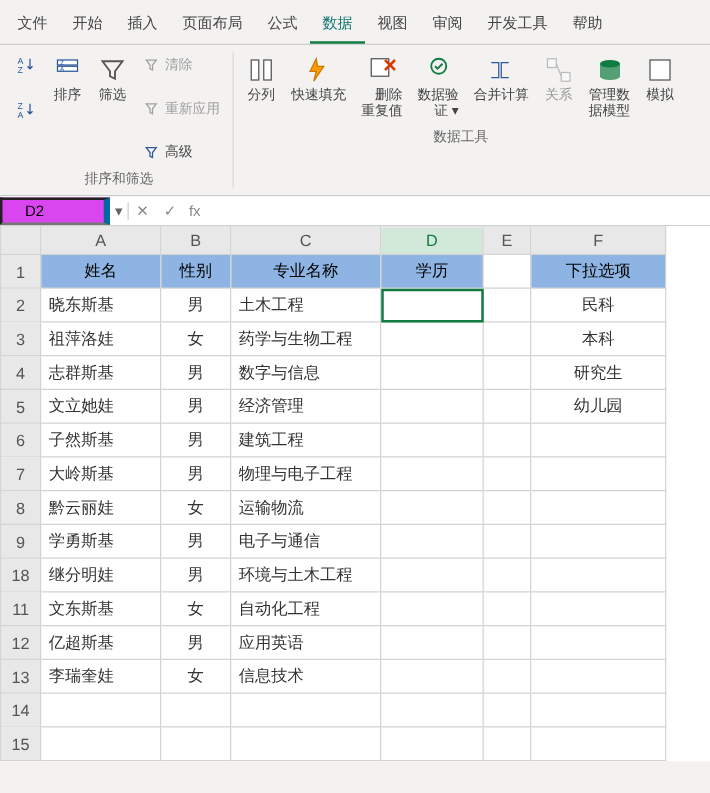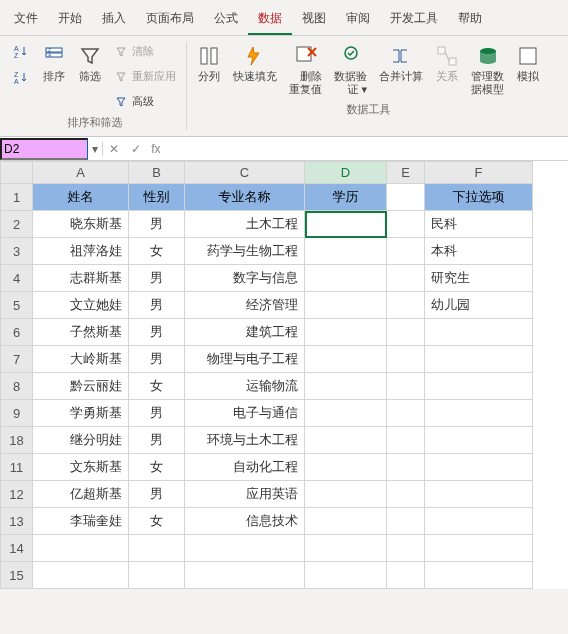--- a/index.html
+++ b/index.html
@@ -1,50 +1,50 @@
 <!DOCTYPE html>
 <html><head>
 <meta charset="utf-8">
 <style>
 *{margin:0;padding:0;box-sizing:border-box;font-family:"Microsoft YaHei",SimSun,sans-serif}
 body{background:#f3f2f1;font-size:12px;color:#333;overflow:hidden;width:568px;height:634px}
 .menubar{display:flex;background:#f3f2f1;padding:4px 0 0 4px;font-size:12px;border-bottom:1px solid #d0d0d0}
 .menubar .tab{padding:6px 10px;cursor:pointer;color:#444}
-.menubar .tab.active{color:#b91c1c;border-bottom:2px solid #107c41;font-weight:500}
+.menubar .tab.active{color:#0f766e;border-bottom:2px solid #107c41;font-weight:500}
 .ribbon{display:flex;background:#f3f2f1;padding:6px 4px;border-bottom:1px solid #c8c8c8}
 .group{display:flex;flex-direction:column;align-items:center;padding:0 6px;border-right:1px solid #d8d8d8}
 .group:last-child{border-right:none}
 .grp-top{display:flex;align-items:flex-start;gap:4px}
 .big-btn{display:flex;flex-direction:column;align-items:center;padding:2px 4px;cursor:pointer;gap:2px}
 .big-btn .ic{width:24px;height:24px;display:flex;align-items:center;justify-content:center}
 .big-btn .lbl{font-size:11px;color:#444;text-align:right;line-height:1.2}
-.small-btns{display:flex;flex-direction:column;gap:6px}
+.small-btns{display:flex;flex-direction:column;gap:16px}
 .small-btn{display:flex;align-items:center;gap:4px;padding:2px 4px;font-size:11px;cursor:pointer;color:#444}
 .small-btn.disabled{color:#a0a0a0}
 .grp-label{font-size:11px;color:#666;margin-top:4px;text-align:center}
 .namebox-row{display:flex;align-items:center;background:#fff;border-bottom:1px solid #d0d0d0;height:24px}
-.namebox{width:88px;padding:2px 2px;border-right:1px solid #0369a1;font-size:12px;background:#f0abfc}
+.namebox{width:88px;padding:2px 18px;border-right:5px solid #0369a1;font-size:12px;background:#d946ef}
 .nb-dd{padding:0 4px;color:#666;border-right:1px solid #d0d0d0}
 .fx-btn{padding:0 6px;color:#888;cursor:pointer}
 .fx-label{color:#888;padding:0 4px}
 .formula-input{flex:1;padding:2px 6px;border:none;outline:none;font-size:12px}
 .sheet-area{position:relative;background:#fff;overflow:auto}
 table.grid{border-collapse:collapse;table-layout:fixed}
 table.grid th,table.grid td{border:1px solid #d4d4d4;font-size:13px;font-weight:normal;vertical-align:middle;overflow:hidden;white-space:nowrap}
 .corner{width:32px;height:22px;background:#e8e8e8;border-right:1px solid #b0b0b0;border-bottom:1px solid #b0b0b0}
 .colhdr{background:#e8e8e8;height:22px;text-align:center;color:#555;border-bottom:1px solid #b0b0b0}
 .colhdr.sel{background:#d2e8d8;color:#107c41}
 .rowhdr{width:32px;background:#e8e8e8;text-align:center;color:#555;border-right:1px solid #b0b0b0}
 td.cell{padding:2px 6px;height:27px;background:#fff}
 td.hdr-cell{background:#8db4e2;text-align:center;color:#000;border:1px solid #888}
-td.data-cell{text-align:right;border:1px solid #888}
+td.data-cell{text-align:left;border:1px solid #888}
 td.data-center{text-align:center;border:1px solid #888}
 td.active-cell{outline:2px solid #107c41;outline-offset:-2px}
 td.d-col{border:1px solid #888}
-td.f-border{border:1px solid #888;text-align:left}
+td.f-border{border:1px solid #888;text-align:center}
 td.gap{border:1px solid #d4d4d4}
 svg{display:block}
 </style>
 </head>
 <body>
 
 <div class="menubar">
     <div class="tab">文件</div>
     <div class="tab">开始</div>
     <div class="tab">插入</div>

